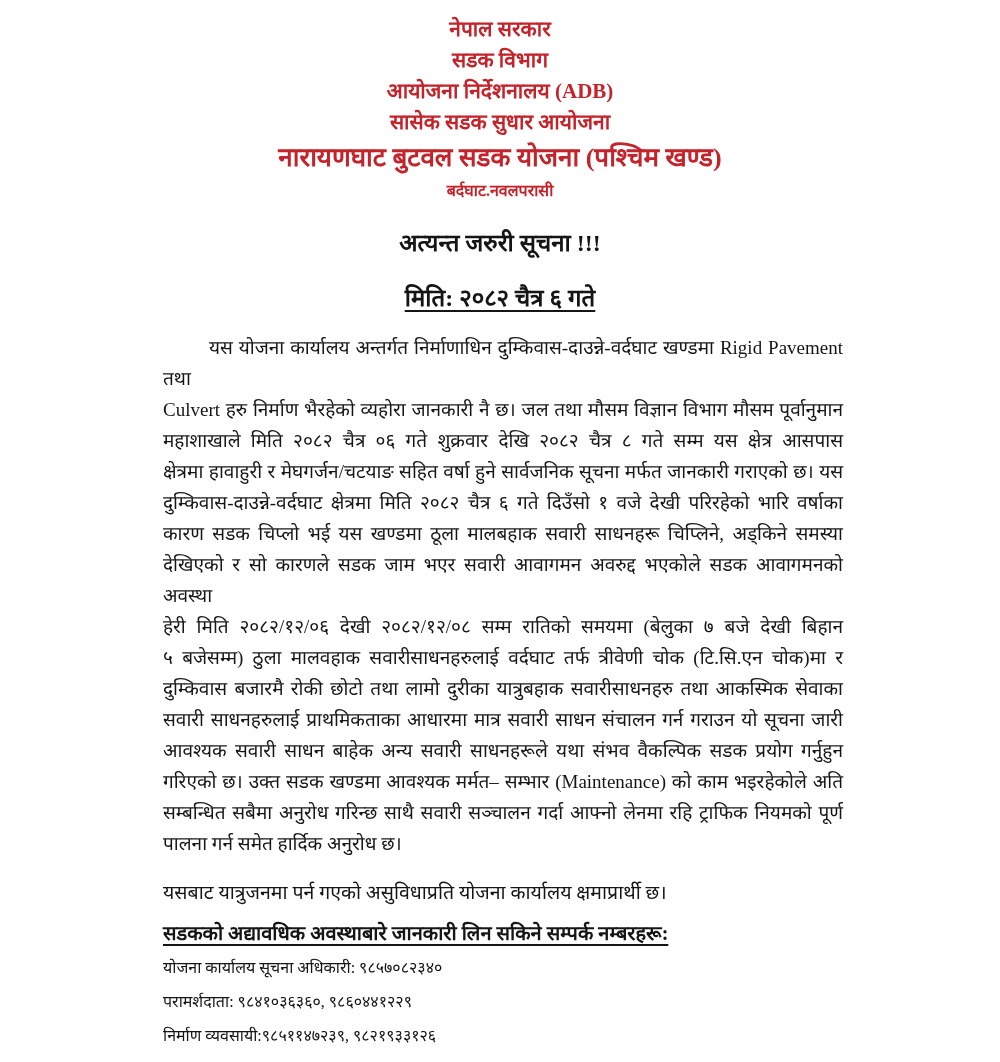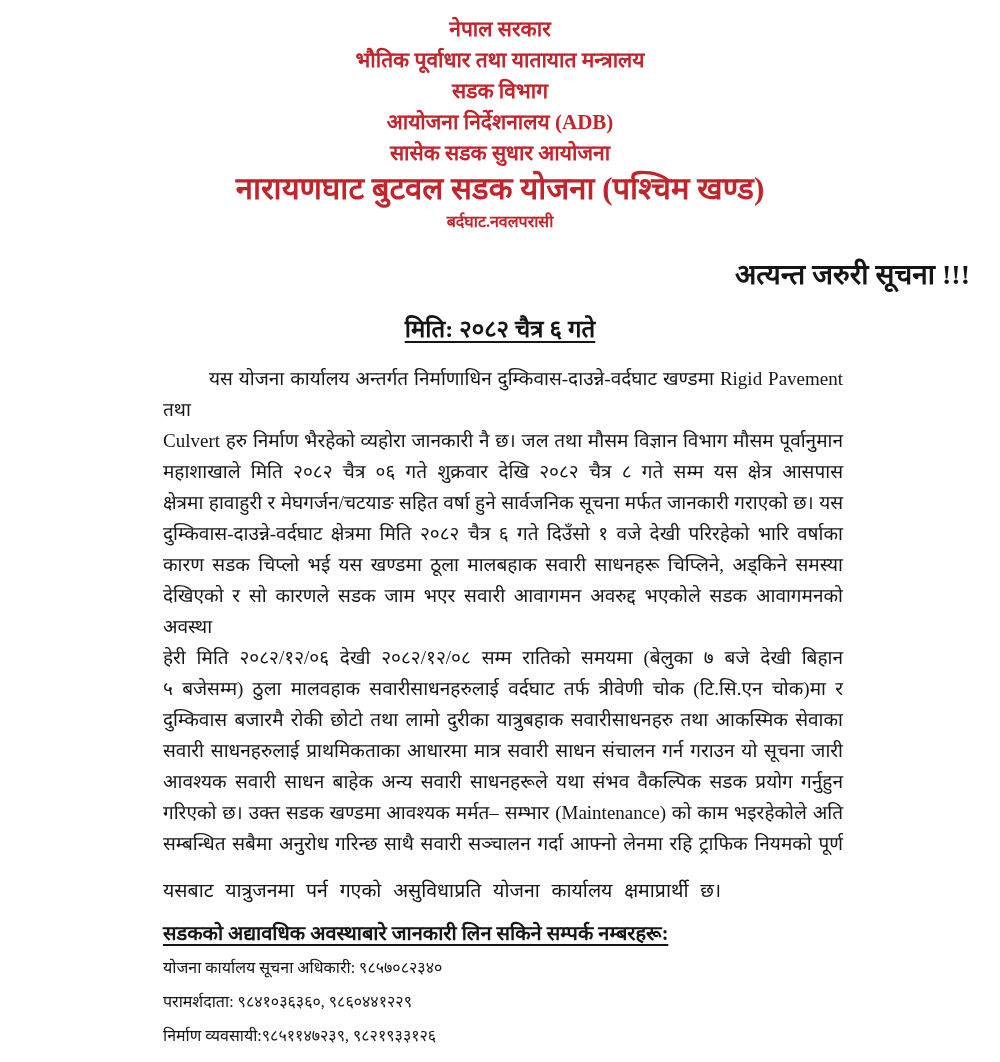--- a/index.html
+++ b/index.html
@@ -16,28 +16,28 @@
     overflow: hidden;
   }
   
   .letterhead { text-align: center; }
   .lh {
     color: var(--header-red);
     font-weight: bold;
     font-size: 21px;
     line-height: 31px;
   }
-  .lh-big { font-size: 31px; line-height: 40px; text-align: center; }
+  .lh-big { font-size: 26px; line-height: 40px; text-align: center; }
   .lh-small { font-size: 16px; line-height: 25px; }
   
   .notice-title {
     margin-top: 24px;
-    text-align: right;
+    text-align: center;
     font-weight: bold;
-    font-size: 28px;
+    font-size: 24px;
     line-height: 33px;
   }
   .notice-date {
     margin-top: 21px;
     text-align: center;
     font-weight: bold;
     font-size: 24px;
     line-height: 35px;
   }
   .notice-date span {
@@ -54,21 +54,20 @@
     text-align: justify;
     text-align-last: justify;
     white-space: normal;
   }
   .bl.first { text-indent: 46px; }
   .bl.last { text-align-last: left; }
   .apology {
     margin: 18px 127px 0 133px;
     font-size: 19.5px;
     line-height: 31px;
-    font-family: Liberation Mono, monospace;
   }
   
   .contact-heading {
     margin: 10px 127px 0 133px;
     font-size: 20px;
     font-weight: bold;
     line-height: 31px;
     text-decoration: underline;
     text-underline-offset: 4px;
   }
@@ -88,21 +87,20 @@
     line-height: 30px;
   }
 </style>
 </head>
 <body>
 
 <div class="page">
 
   <header class="letterhead">
     <div class="lh">नेपाल सरकार</div>
-    <div class="lh">भौतिक पूर्वाधार तथा यातायात मन्त्रालय</div>
     <div class="lh">सडक विभाग</div>
     <div class="lh">आयोजना निर्देशनालय (ADB)</div>
     <div class="lh">सासेक सडक सुधार आयोजना</div>
     <div class="lh lh-big">नारायणघाट बुटवल सडक योजना (पश्चिम खण्ड)</div>
     <div class="lh lh-small">बर्दघाट.नवलपरासी</div>
   </header>
 
   <div class="notice-title">अत्यन्त जरुरी सूचना !!!</div>
   <div class="notice-date"><span>मिति: २०८२ चैत्र ६ गते</span></div>
 
@@ -114,20 +112,21 @@
     <div class="bl">दुम्किवास-दाउन्ने-वर्दघाट क्षेत्रमा मिति २०८२ चैत्र ६ गते दिउँसो १ वजे देखी परिरहेको भारि वर्षाका</div>
     <div class="bl">कारण सडक चिप्लो भई यस खण्डमा ठूला मालबहाक सवारी साधनहरू चिप्लिने, अड्किने समस्या</div>
     <div class="bl">देखिएको र सो कारणले सडक जाम भएर सवारी आवागमन अवरुद्द भएकोले सडक आवागमनको अवस्था</div>
     <div class="bl">हेरी मिति २०८२/१२/०६ देखी २०८२/१२/०८ सम्म रातिको समयमा (बेलुका ७ बजे देखी बिहान</div>
     <div class="bl">५ बजेसम्म)  ठुला मालवहाक सवारीसाधनहरुलाई वर्दघाट तर्फ त्रीवेणी चोक (टि.सि.एन चोक)मा र</div>
     <div class="bl">दुम्किवास बजारमै रोकी छोटो तथा लामो दुरीका यात्रुबहाक सवारीसाधनहरु तथा आकस्मिक सेवाका</div>
     <div class="bl">सवारी साधनहरुलाई प्राथमिकताका आधारमा मात्र सवारी साधन संचालन गर्न गराउन यो सूचना जारी</div>
     <div class="bl">आवश्यक सवारी साधन बाहेक अन्य सवारी साधनहरूले यथा संभव वैकल्पिक सडक प्रयोग गर्नुहुन</div>
     <div class="bl">गरिएको छ।  उक्त सडक खण्डमा आवश्यक मर्मत– सम्भार (Maintenance) को काम भइरहेकोले अति</div>
     <div class="bl">सम्बन्धित सबैमा अनुरोध गरिन्छ साथै सवारी सञ्चालन गर्दा आफ्नो लेनमा रहि ट्राफिक नियमको पूर्ण</div>
+    <div class="bl last">पालना गर्न समेत हार्दिक अनुरोध छ।</div>
   </div>
 
   <div class="apology">यसबाट यात्रुजनमा पर्न गएको असुविधाप्रति योजना कार्यालय क्षमाप्रार्थी छ।</div>
 
   <div class="contact-heading">सडकको अद्यावधिक अवस्थाबारे जानकारी लिन सकिने सम्पर्क नम्बरहरू:</div>
   <div class="contact-line">योजना कार्यालय सूचना अधिकारी: ९८५७०८२३४०</div>
   <div class="contact-line">परामर्शदाता: ९८४१०३६३६०, ९८६०४४१२२९</div>
   <div class="contact-line">निर्माण व्यवसायी:९८५११४७२३९, ९८२१९३३१२६</div>
 
   <div class="signature">योजना प्रमुख</div>

